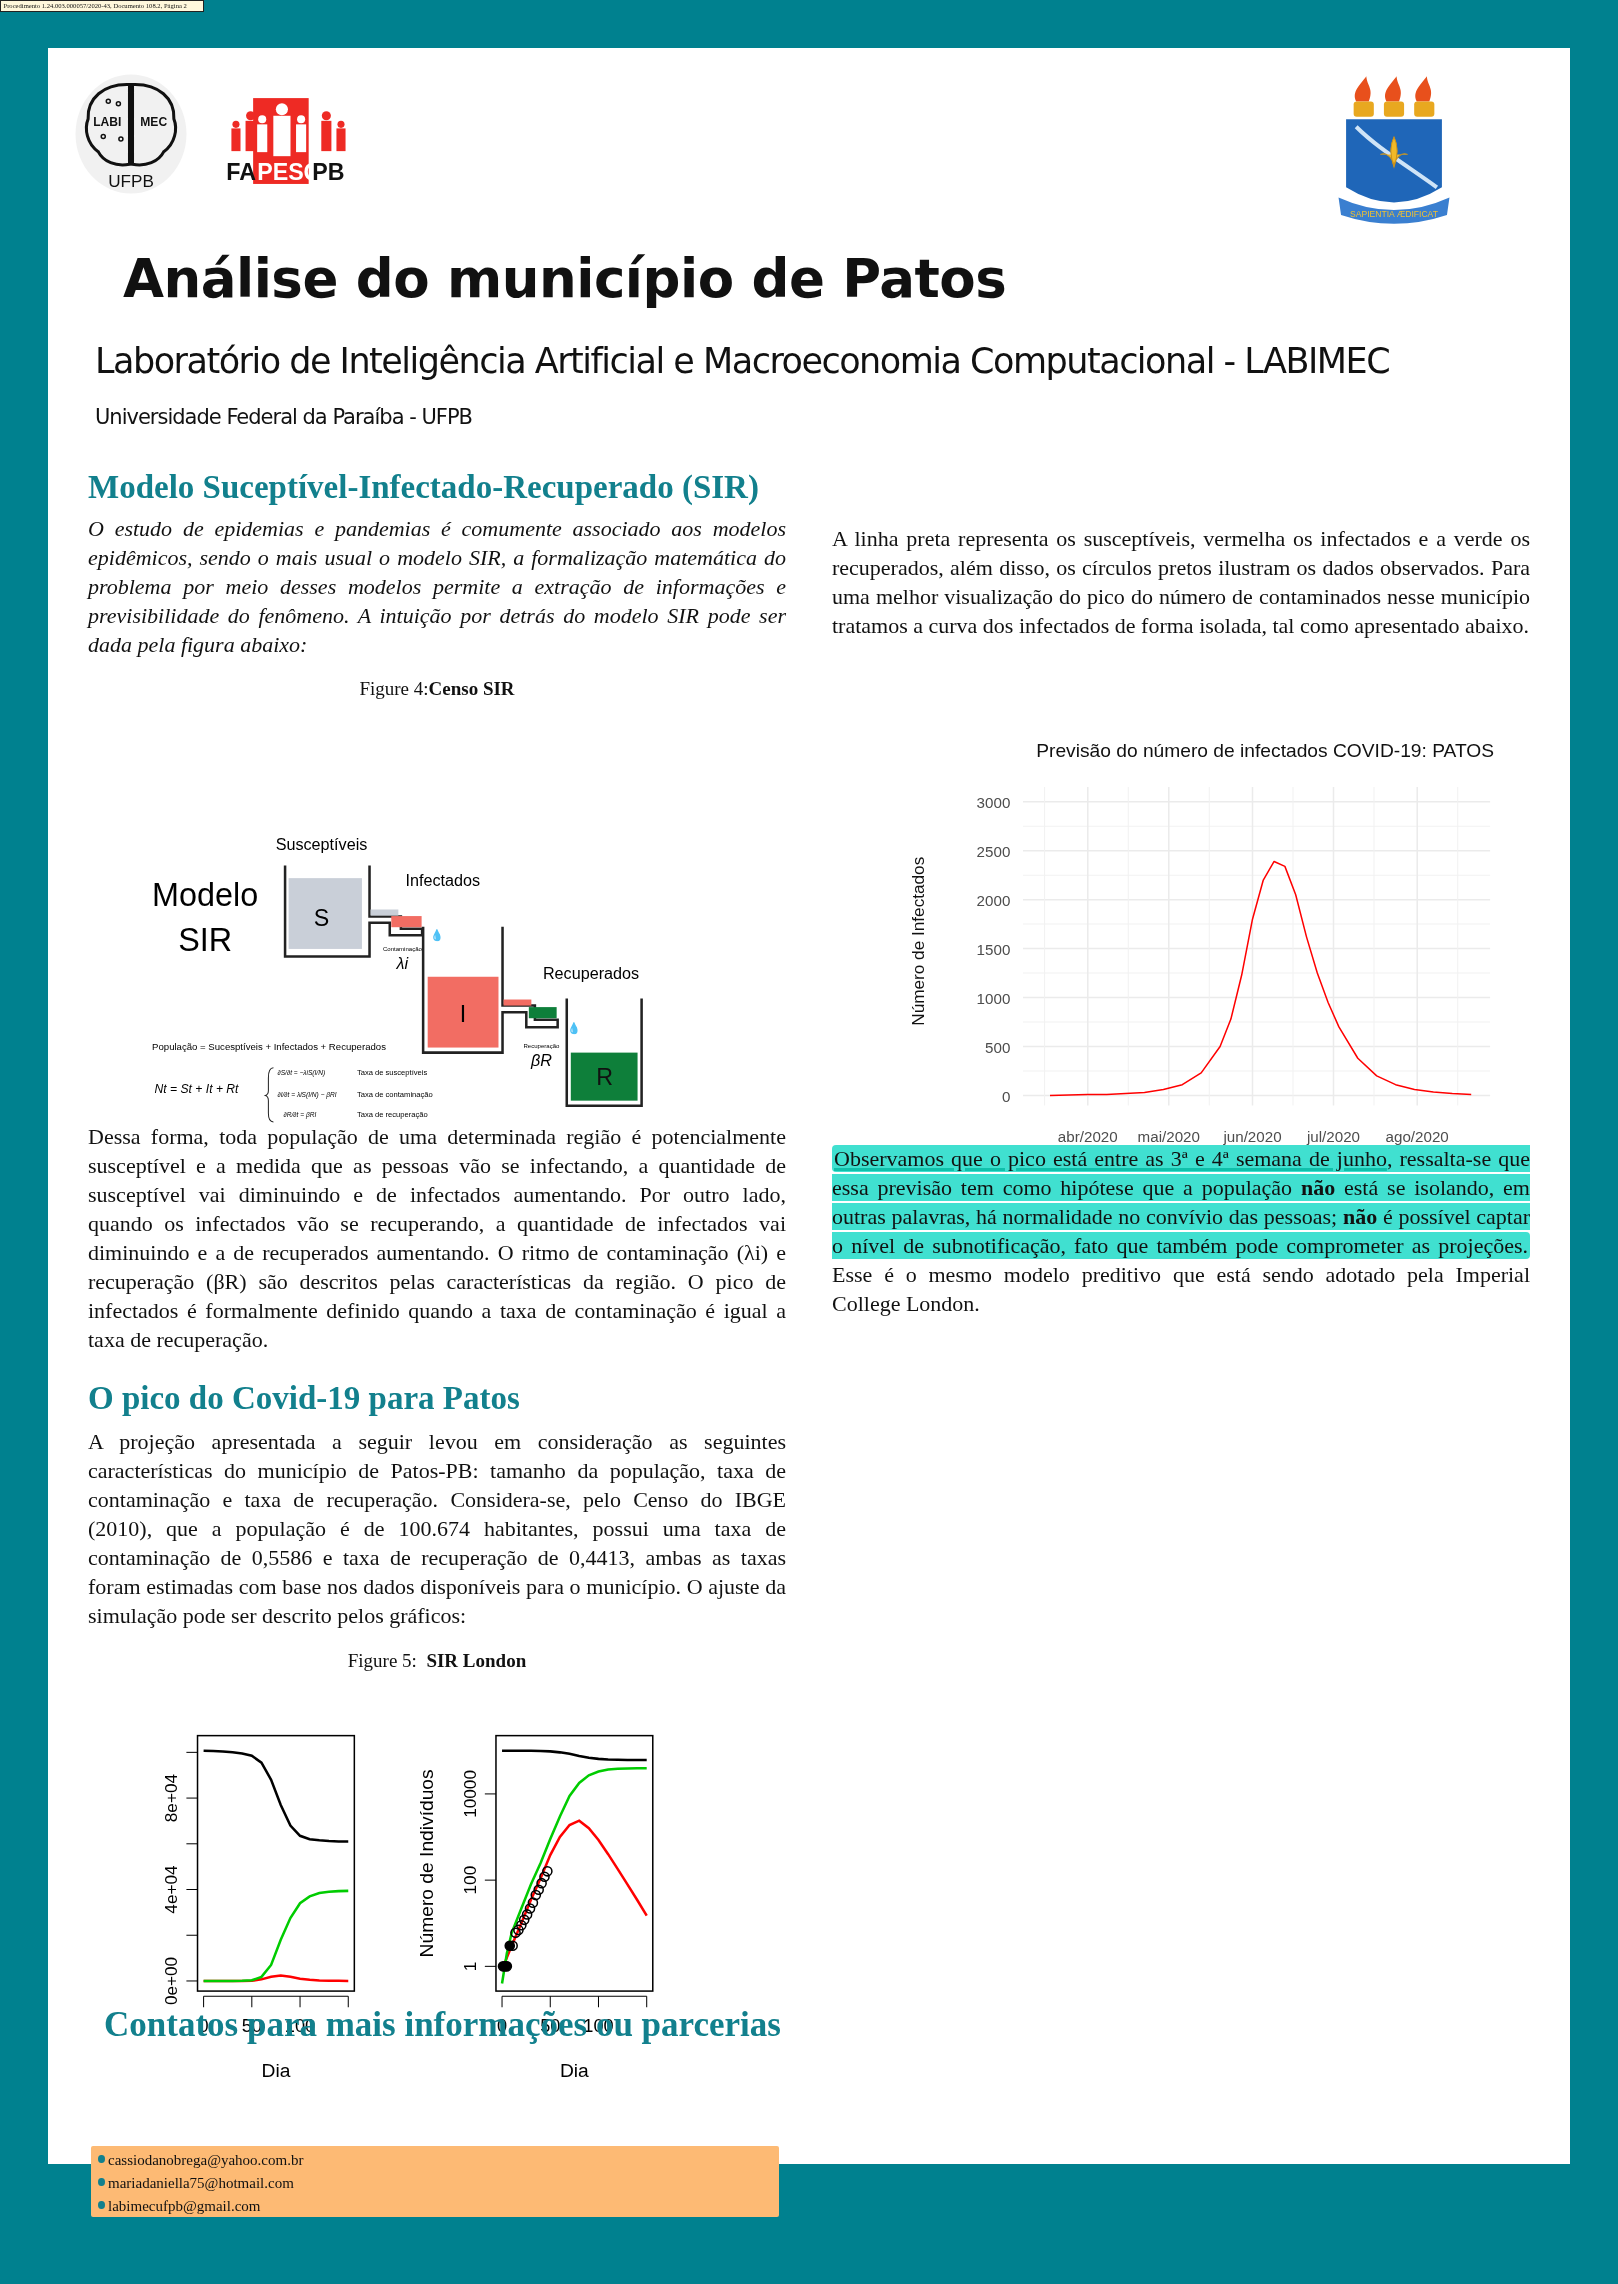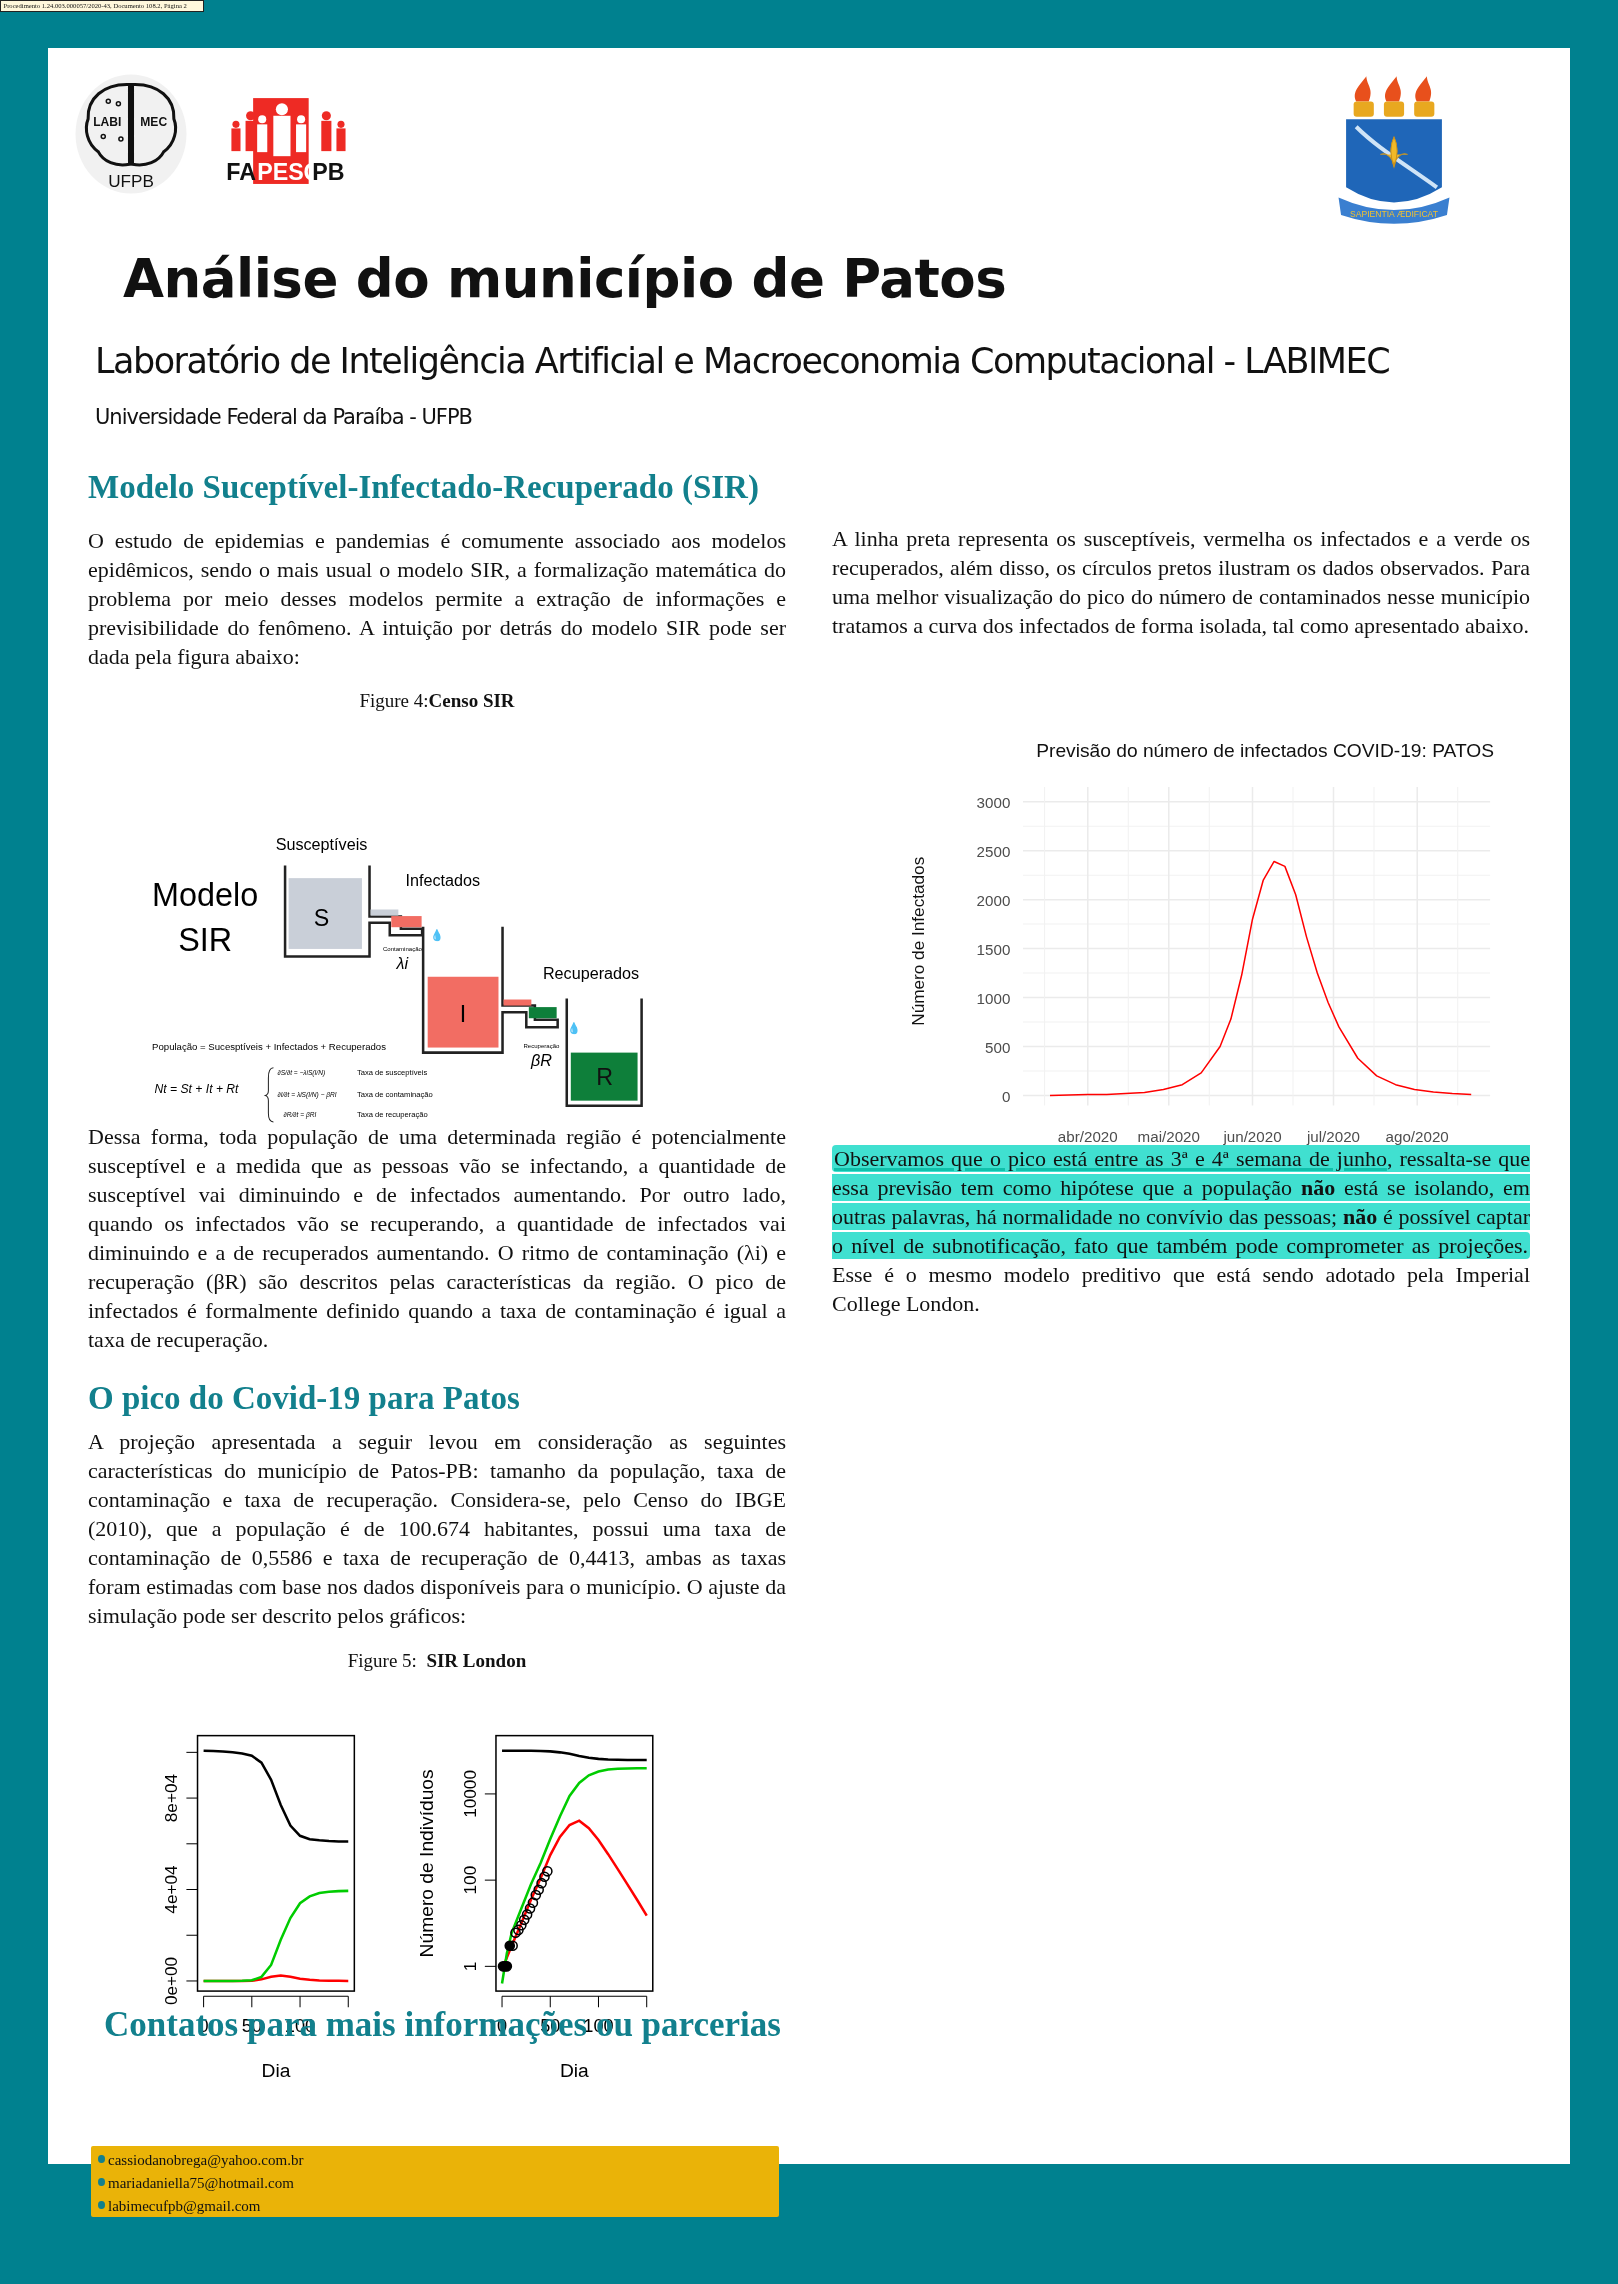--- a/index.html
+++ b/index.html
@@ -9,21 +9,21 @@
   .abs{position:absolute;}
   .title{left:47px;top:200px;font-family:"DejaVu Sans",sans-serif;font-weight:bold;font-size:53px;letter-spacing:-0.5px;margin-left:28px;}
   .subtitle{left:47px;top:293px;font-family:"DejaVu Sans",sans-serif;font-size:35px;letter-spacing:-1.5px;}
   .inst{left:47px;top:357px;font-family:"DejaVu Sans",sans-serif;font-size:21px;letter-spacing:-1px;}
   .h2{color:#12808D;font-family:"Liberation Serif",serif;font-weight:bold;font-size:33px;line-height:39px;}
   .para{font-family:"Liberation Serif",serif;font-size:22px;line-height:29px;text-align:justify;}
   .caption{font-family:"Liberation Serif",serif;font-size:19px;text-align:center;}
   .caption b{font-weight:bold;}
   .hl{background:#40E0D0;border-radius:4px;padding:1px 2px;}
   .hl u{text-decoration-color:#10C0AA;text-decoration-thickness:3px;}
-  .contacts{left:43px;top:2098px;width:688px;height:71px;background:#eab308;border-radius:2px;}
+  .contacts{left:43px;top:2098px;width:688px;height:71px;background:#fdba74;border-radius:2px;}
   .contacts li{list-style:none;font-family:"Liberation Serif",serif;font-size:15px;line-height:23px;position:relative;padding-left:11px;}
   .contacts ul{margin:0;padding:3px 0 0 6px;}
   .bullet{position:absolute;left:1px;top:6px;width:6.6px;height:8px;border-radius:50%;background:#12808D;}
   svg text{font-family:"Liberation Sans",sans-serif;}
 </style>
 </head>
 <body>
 
 <div class="stamp">Procedimento 1.24.003.000057/2020-43, Documento 108.2, Página 2</div>
 
@@ -89,21 +89,21 @@
       <text x="115" y="288" font-family="Liberation Serif, serif" font-size="17" text-anchor="middle" fill="#F0C030">SAPIENTIA ÆDIFICAT</text>
     </svg>
   </div>
 
   <div class="abs title">Análise do município de Patos</div>
   <div class="abs subtitle">Laboratório de Inteligência Artificial e Macroeconomia Computacional - LABIMEC</div>
   <div class="abs inst">Universidade Federal da Paraíba - UFPB</div>
 
   <div class="abs" style="left:40px;top:420px;width:698px;">
     <div class="h2" style="width:709px;">Modelo Suceptível-Infectado-Recuperado (SIR)</div>
-    <div class="para" style="margin-top:19px;">O estudo de epidemias e pandemias é comumente associado aos modelos epidêmicos, sendo o mais usual o modelo SIR, a formalização matemática do problema por meio desses modelos permite a extração de informações e previsibilidade do fenômeno. A intuição por detrás do modelo SIR pode ser dada pela figura abaixo:</div>
+    <div class="para" style="margin-top:7px;font-style:italic;">O estudo de epidemias e pandemias é comumente associado aos modelos epidêmicos, sendo o mais usual o modelo SIR, a formalização matemática do problema por meio desses modelos permite a extração de informações e previsibilidade do fenômeno. A intuição por detrás do modelo SIR pode ser dada pela figura abaixo:</div>
     <div class="caption" style="margin-top:19px;">
       <span>Figure 4:</span><b>Censo SIR</b>
     </div>
   </div>
 
   <div class="abs" style="left:104px;top:729px;width:607px;height:354px;">
     <svg width="607" height="354" viewBox="0 0 1200 700" style="font-family:'Liberation Serif',serif;">
       <text x="105" y="255" font-size="64" font-family="Liberation Serif, serif" text-anchor="middle">Modelo</text>
       <text x="105" y="345" font-size="64" font-family="Liberation Serif, serif" text-anchor="middle">SIR</text>
 

